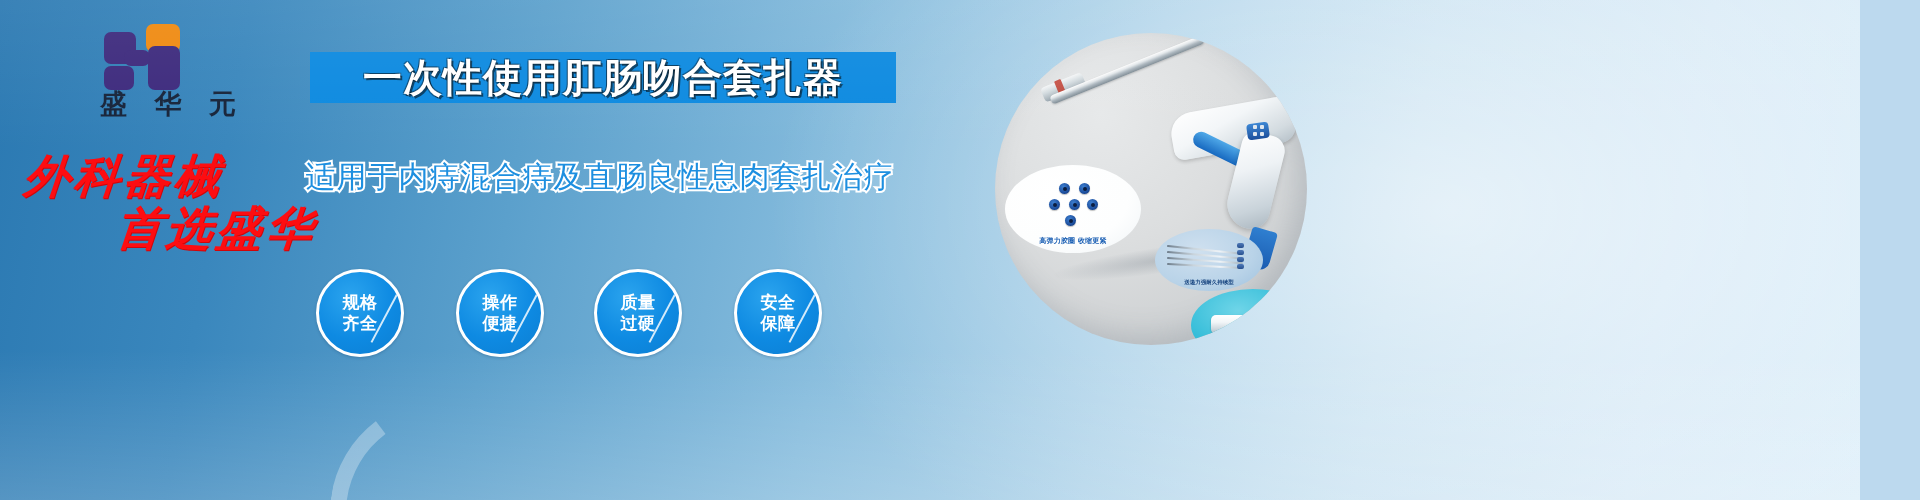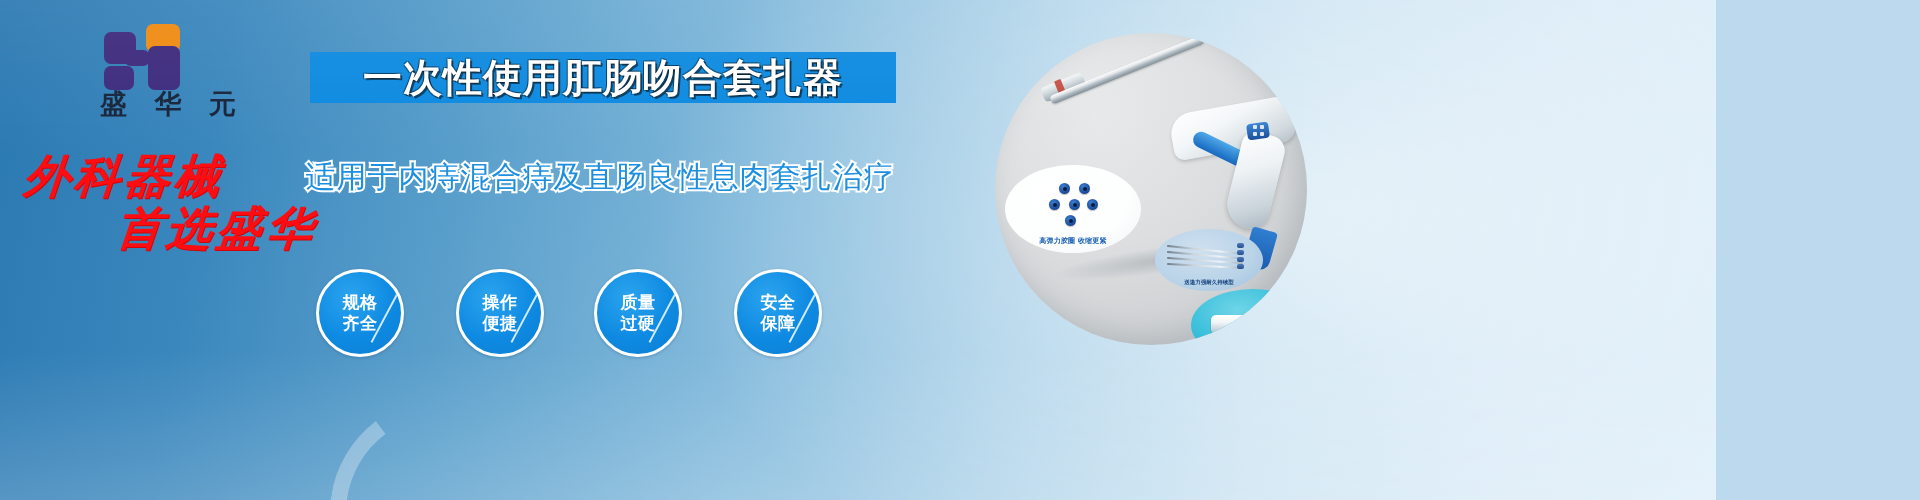--- a/index.html
+++ b/index.html
@@ -5,21 +5,21 @@
   * { margin:0; padding:0; box-sizing:border-box; }
   html,body { width:1920px; height:500px; overflow:hidden; }
   body {
     font-family:"Liberation Sans","DejaVu Sans",sans-serif;
     background:#bcd9ee;
   }
 
   
   #banner {
     position:relative;
-    width:1716px; height:500px;
+    width:1860px; height:500px;
     overflow:hidden;
     background:
       radial-gradient(ellipse 1100px 700px at 78% 42%, rgba(255,255,255,.55) 0%, rgba(255,255,255,0) 62%),
       linear-gradient(100deg,
         #2b79b2 0%,
         #3a87bd 13%,
         #5ba0cc 28%,
         #86bcdd 45%,
         #a9d0e8 60%,
         #c3dff0 74%,

